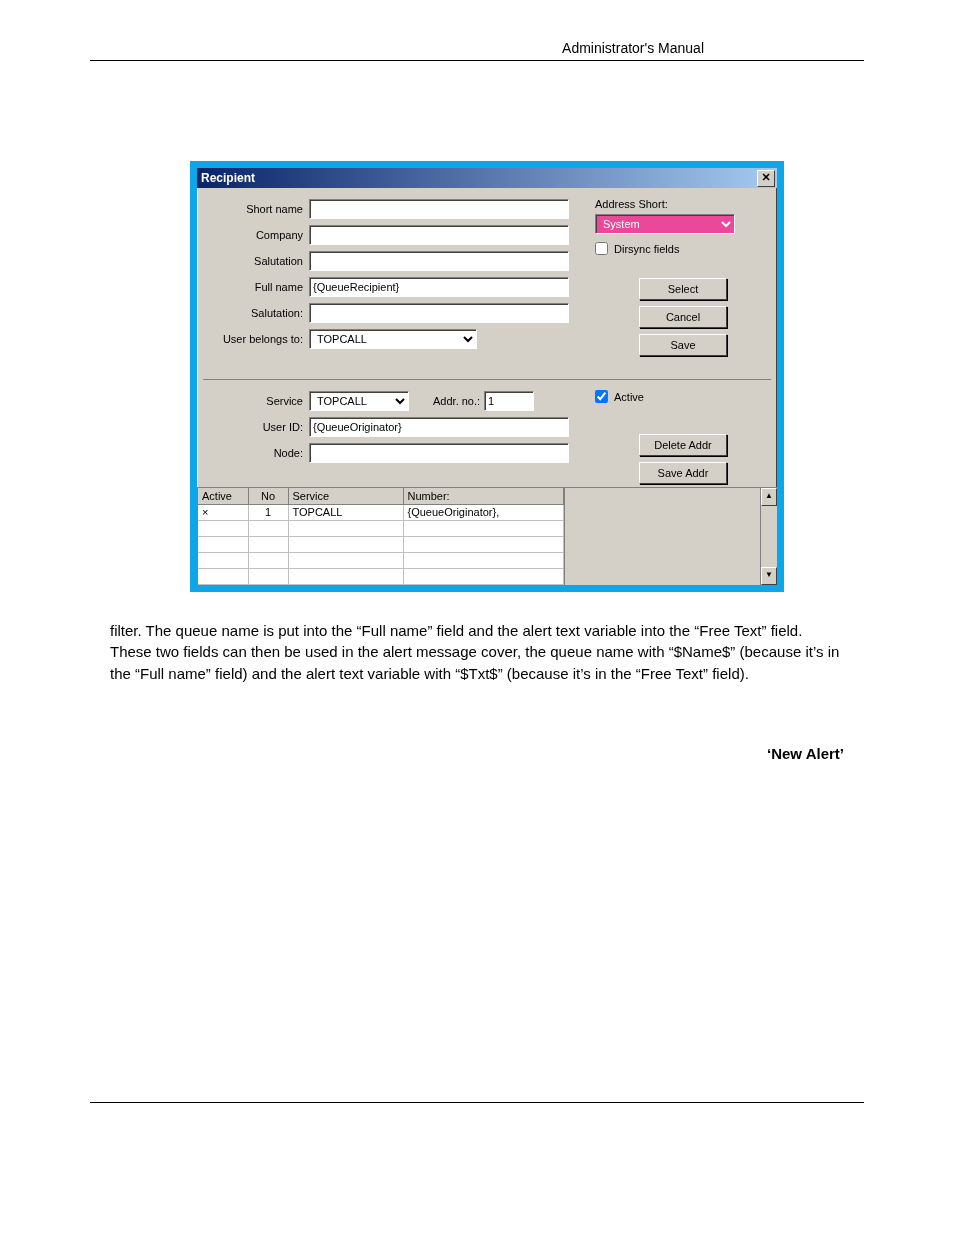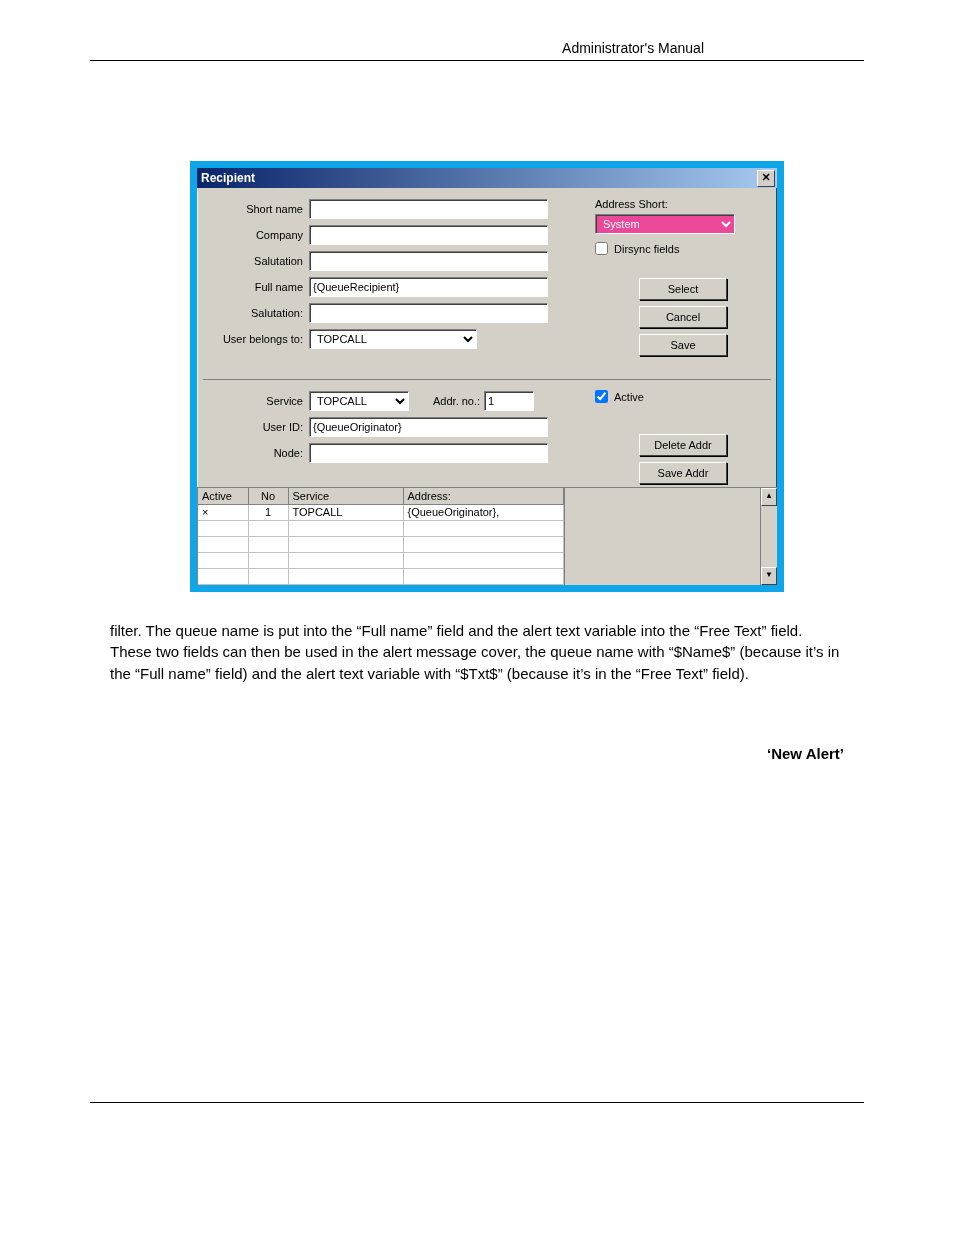--- a/index.html
+++ b/index.html
@@ -98,21 +98,21 @@
     height: 20px;
     box-sizing: border-box;
     padding: 1px 3px;
     background: #fff;
     border-top: 1px solid #808080;
     border-left: 1px solid #808080;
     border-right: 1px solid #fff;
     border-bottom: 1px solid #fff;
     box-shadow: inset 1px 1px 0 #404040;
   }
-  .inp.w-full { width: 239px; }
+  .inp.w-full { width: 260px; }
   .sel.w-combo { width: 168px; }
   .sel.w-sm { width: 100px; }
   .inp.w-tiny { width: 50px; }
   .btn {
     font-family: "Tahoma","Arial",sans-serif;
     font-size: 11px;
     height: 22px;
     width: 88px;
     background: #d4d0c8;
     border-top: 1px solid #fff;
@@ -312,21 +312,21 @@
           </div>
         </div>
 
         <div class="grid-wrap" style="margin:0 -6px -6px -6px">
           <table class="grid">
             <thead>
               <tr>
                 <th class="c-active">Active</th>
                 <th class="c-no">No</th>
                 <th class="c-svc">Service</th>
-                <th class="c-num">Address:</th>
+                <th class="c-num">Number:</th>
               </tr>
             </thead>
             <tbody id="grid-body">
                 <tr>
                   <td class="c-active">×</td>
                   <td class="c-no">1</td>
                   <td class="c-svc">TOPCALL</td>
                   <td class="c-num">{QueueOriginator},</td>
                 </tr>
                 <tr>

